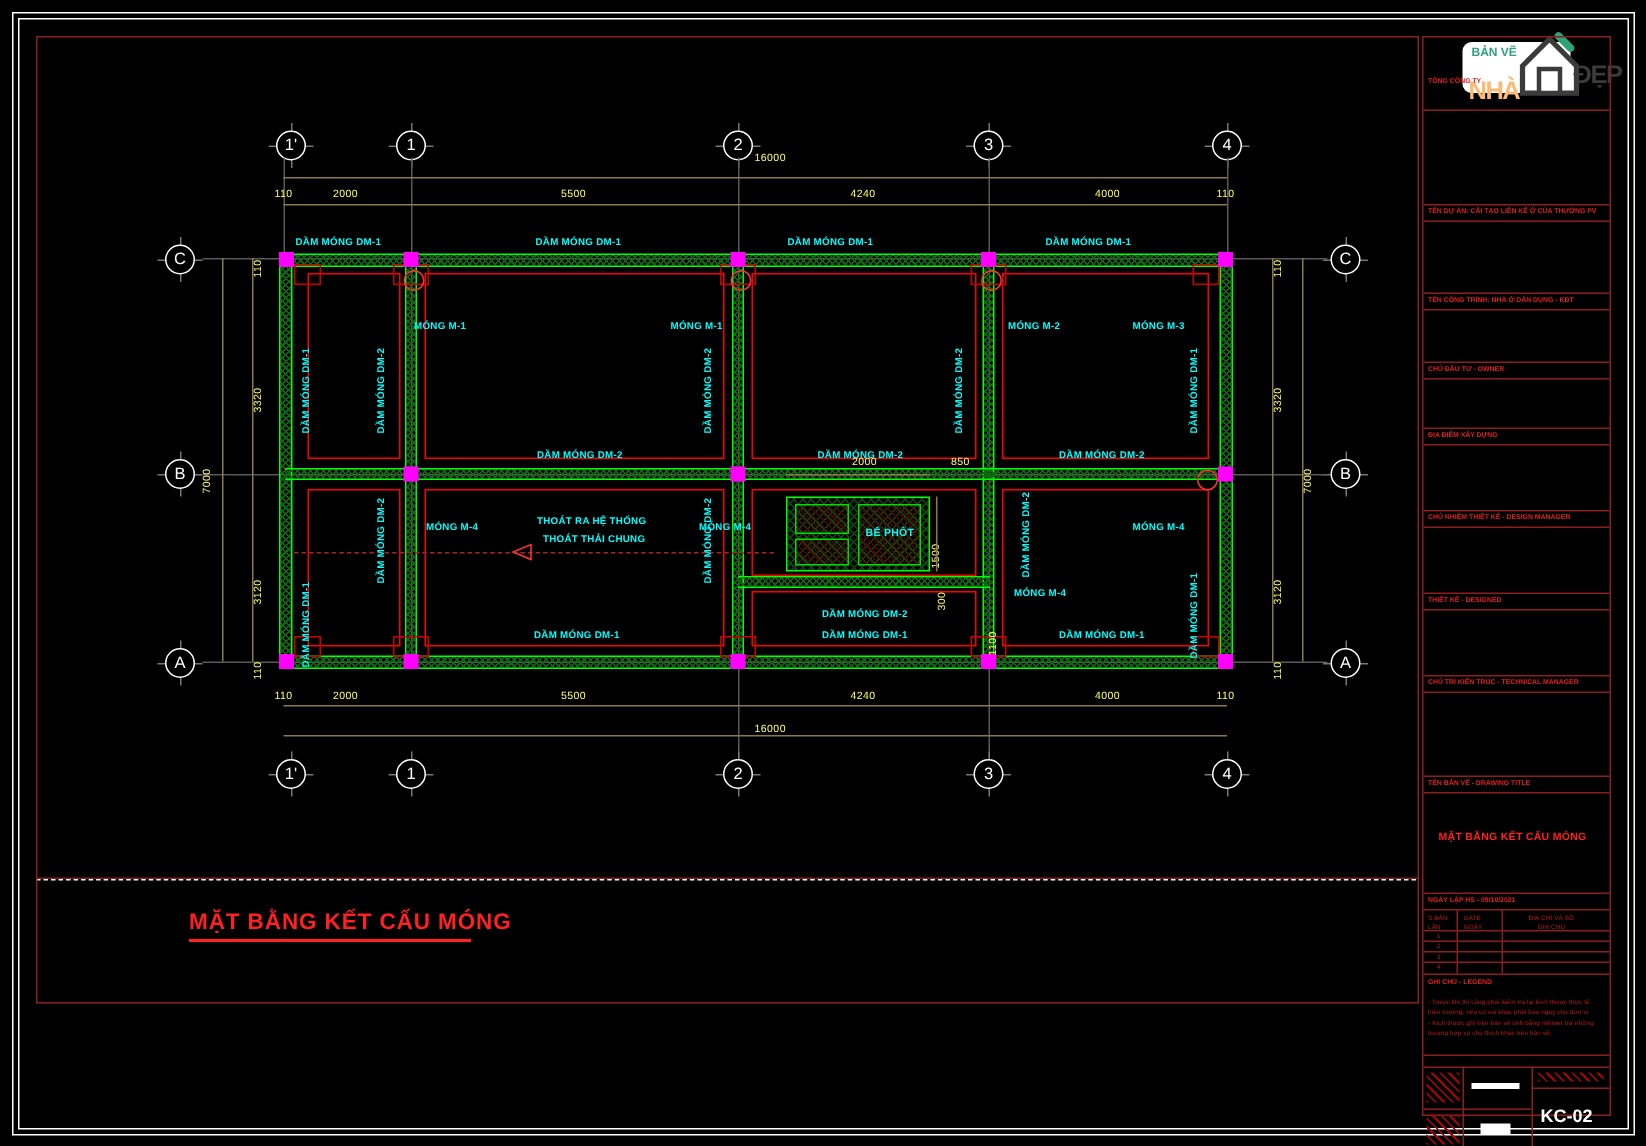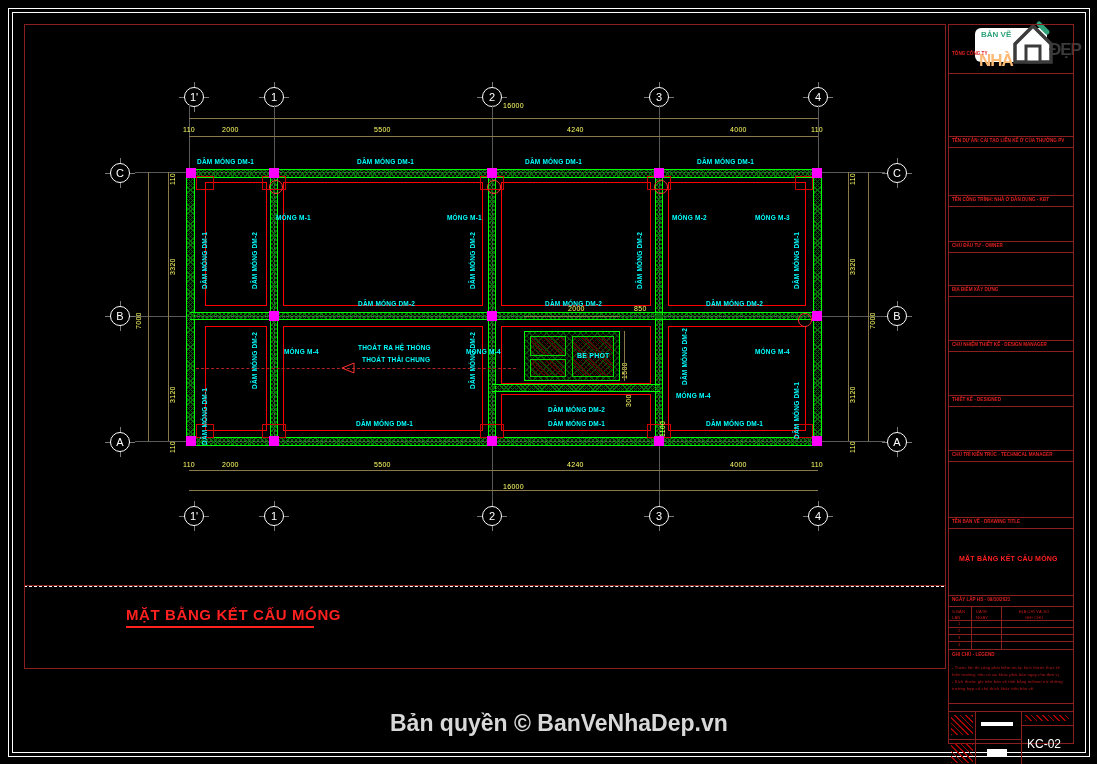--- a/index.html
+++ b/index.html
@@ -322,21 +322,20 @@
   <div class="bubble-cross" style="left:803px;top:501px;"></div>
   <div class="bubble" style="left:808px;top:506px;">4</div>
 
 
   <div class="dash-sep" style="left:24px;top:586px;width:920px;"></div>
   <div class="plan-title" style="left:126px;top:606px;">MẶT BẰNG KẾT CẤU MÓNG</div>
   <div class="plan-title-underline" style="left:126px;top:626px;width:188px;"></div>
 
   <div class="abs" style="left:24px;top:586px;width:920px;height:82px;border:1px solid #8a1f1f;border-top:none;"></div>
 
-  <div class="wm2">Bản quyền © BanVeNhaDep.vn</div>
 
   <div class="tb">
 
     <div class="tb-line" style="left:0;top:48px;width:124px;height:1px;"></div>
     <div class="tb-line" style="left:0;top:111px;width:124px;height:1px;"></div>
     <div class="tb-line" style="left:0;top:122px;width:124px;height:1px;"></div>
     <div class="tb-line" style="left:0;top:170px;width:124px;height:1px;"></div>
     <div class="tb-line" style="left:0;top:181px;width:124px;height:1px;"></div>
     <div class="tb-line" style="left:0;top:216px;width:124px;height:1px;"></div>
     <div class="tb-line" style="left:0;top:227px;width:124px;height:1px;"></div>
@@ -395,16 +394,16 @@
     <div class="tb-line" style="left:0;top:686px;width:124px;height:1px;"></div>
     <div class="tb-line" style="left:26px;top:686px;width:1px;height:56px;"></div>
     <div class="tb-line" style="left:72px;top:686px;width:1px;height:56px;"></div>
     <div class="tb-line" style="left:0;top:714px;width:72px;height:1px;"></div>
     <div class="tb-line" style="left:72px;top:700px;width:52px;height:1px;"></div>
     <div class="redhatch" style="left:2px;top:690px;width:22px;height:20px;"></div>
     <div class="redhatch" style="left:2px;top:718px;width:22px;height:20px;"></div>
     <div class="abs" style="left:32px;top:697px;width:32px;height:4px;background:#ffffff;"></div>
     <div class="abs" style="left:38px;top:724px;width:20px;height:7px;background:#ffffff;"></div>
     <div class="redhatch" style="left:76px;top:690px;width:44px;height:6px;"></div>
-    <div class="tb-code" style="left:78px;top:712px;">KC-02</div>
+    <div class="tb-code" style="left:78px;top:712px;font-weight:bold;">KC-02</div>
   </div>
 
 </div>
 
 </body></html>

